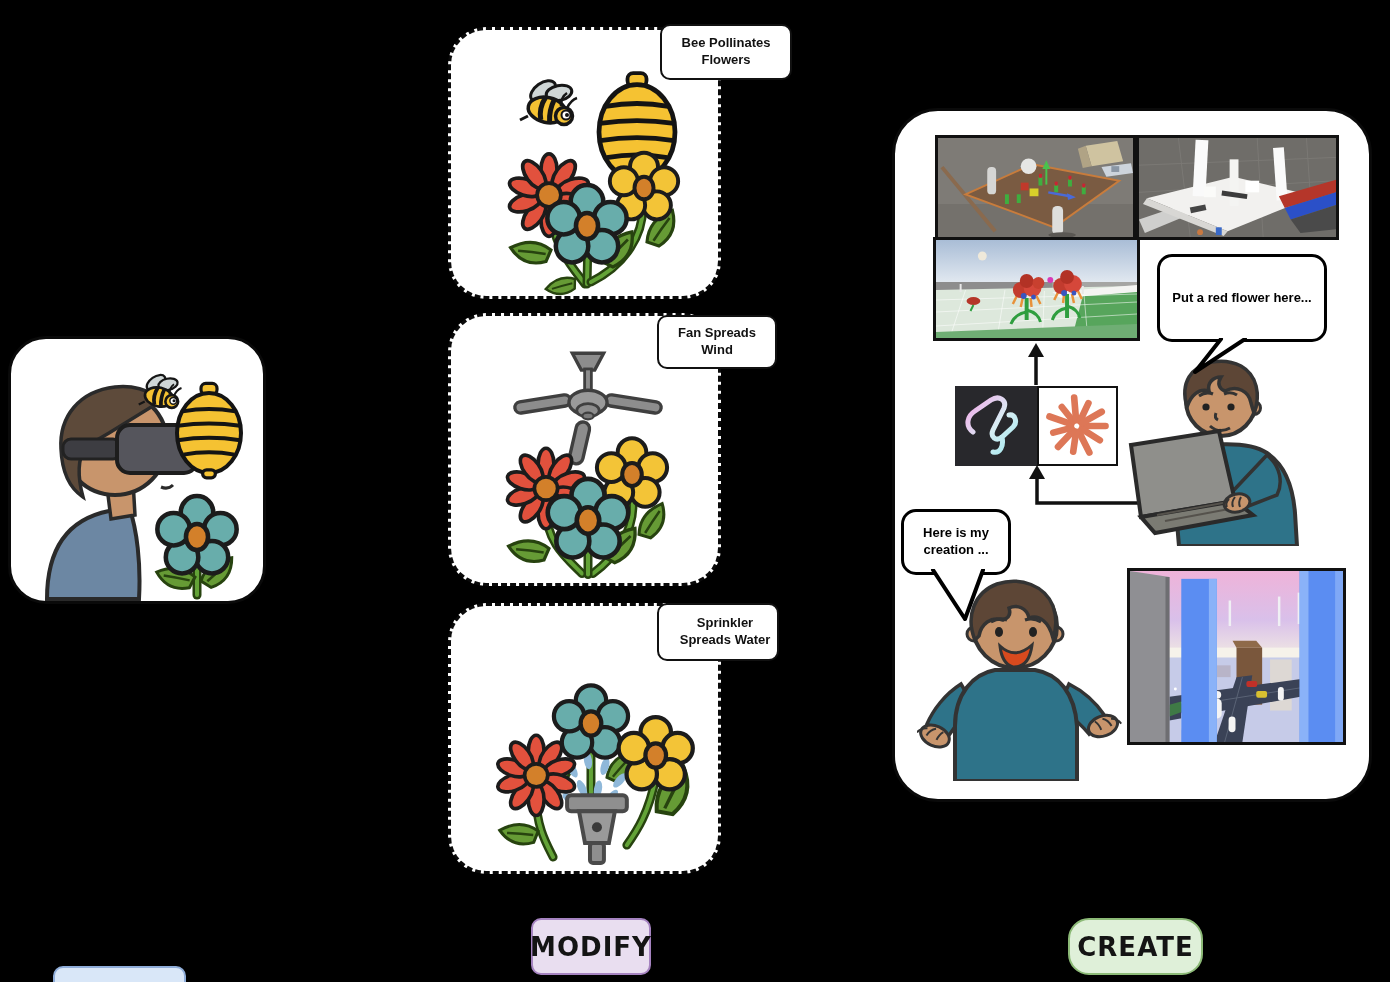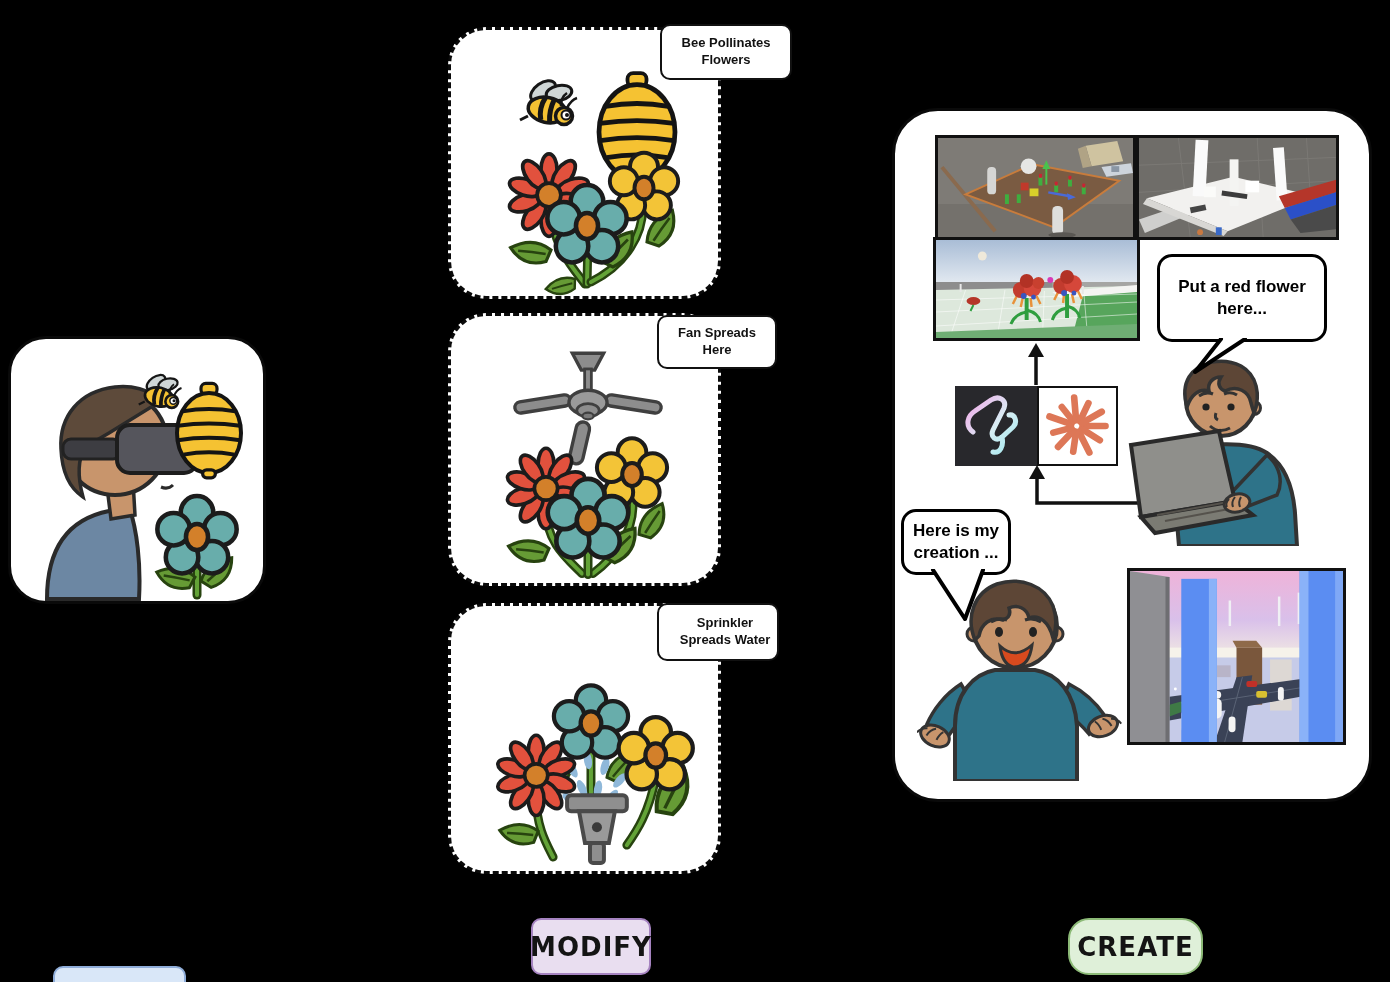--- a/index.html
+++ b/index.html
@@ -28,21 +28,21 @@
                 background:#fff;border:3.5px solid #0a0a0a;border-radius:46px;}
   .shot{position:absolute;border:3px solid #111;box-sizing:border-box;background:#777;}
   .shot svg{display:block;width:100%;height:100%;}
   .shotA{left:40px;top:24px;width:201px;height:105px;}
   .shotB{left:241px;top:24px;width:203px;height:105px;}
   .shotC{left:38px;top:126px;width:207px;height:104px;}
   .shotD{left:232px;top:457px;width:219px;height:177px;}
 
   .bubble{position:absolute;background:#fff;border:3.5px solid #000;border-radius:15px;
           display:flex;align-items:center;justify-content:center;text-align:center;
-          font-weight:bold;font-size:17px;line-height:1.3;color:#000;padding:4px 8px;box-sizing:border-box;z-index:5;}
+          font-weight:bold;font-size:13px;line-height:1.3;color:#000;padding:4px 8px;box-sizing:border-box;z-index:5;}
   .bub1{left:262px;top:143px;width:170px;height:88px;}
   .bub2{left:6px;top:398px;width:110px;height:66px;}
   .tail{position:absolute;z-index:6;}
 
   .logo-box{position:absolute;box-sizing:border-box;}
   .logo-dark{left:60px;top:275px;width:82px;height:80px;background:#28282c;}
   .logo-claude{left:142px;top:275px;width:81px;height:80px;background:#fff;border:2.5px solid #111;}
   .logo-box svg{display:block;width:100%;height:100%;}
 
   .figsvg{position:absolute;}
@@ -226,21 +226,21 @@
     <use href="#daisy" class="f-red" transform="translate(85,170) scale(1.22)"></use>
     <use href="#flower5" class="f-teal" transform="translate(140,118) scale(1.22)"></use>
     <use href="#flower5" class="f-yellow" transform="translate(205,150) scale(1.22)"></use>
   </svg>
 </div>
 
 <div class="tag t1">
       <span>Bee Pollinates Flowers</span>
     </div>
 <div class="tag t2">
-      <span>Fan Spreads Here</span>
+      <span>Fan Spreads Wind</span>
     </div>
 <div class="tag t3">
       <span>Sprinkler Spreads Water</span>
     </div>
 
 <div class="create-panel">
 
   <div class="shot shotA">
     <svg viewBox="0 0 198 102" preserveAspectRatio="none">
       <rect width="198" height="102" fill="#7e7b76"></rect>

